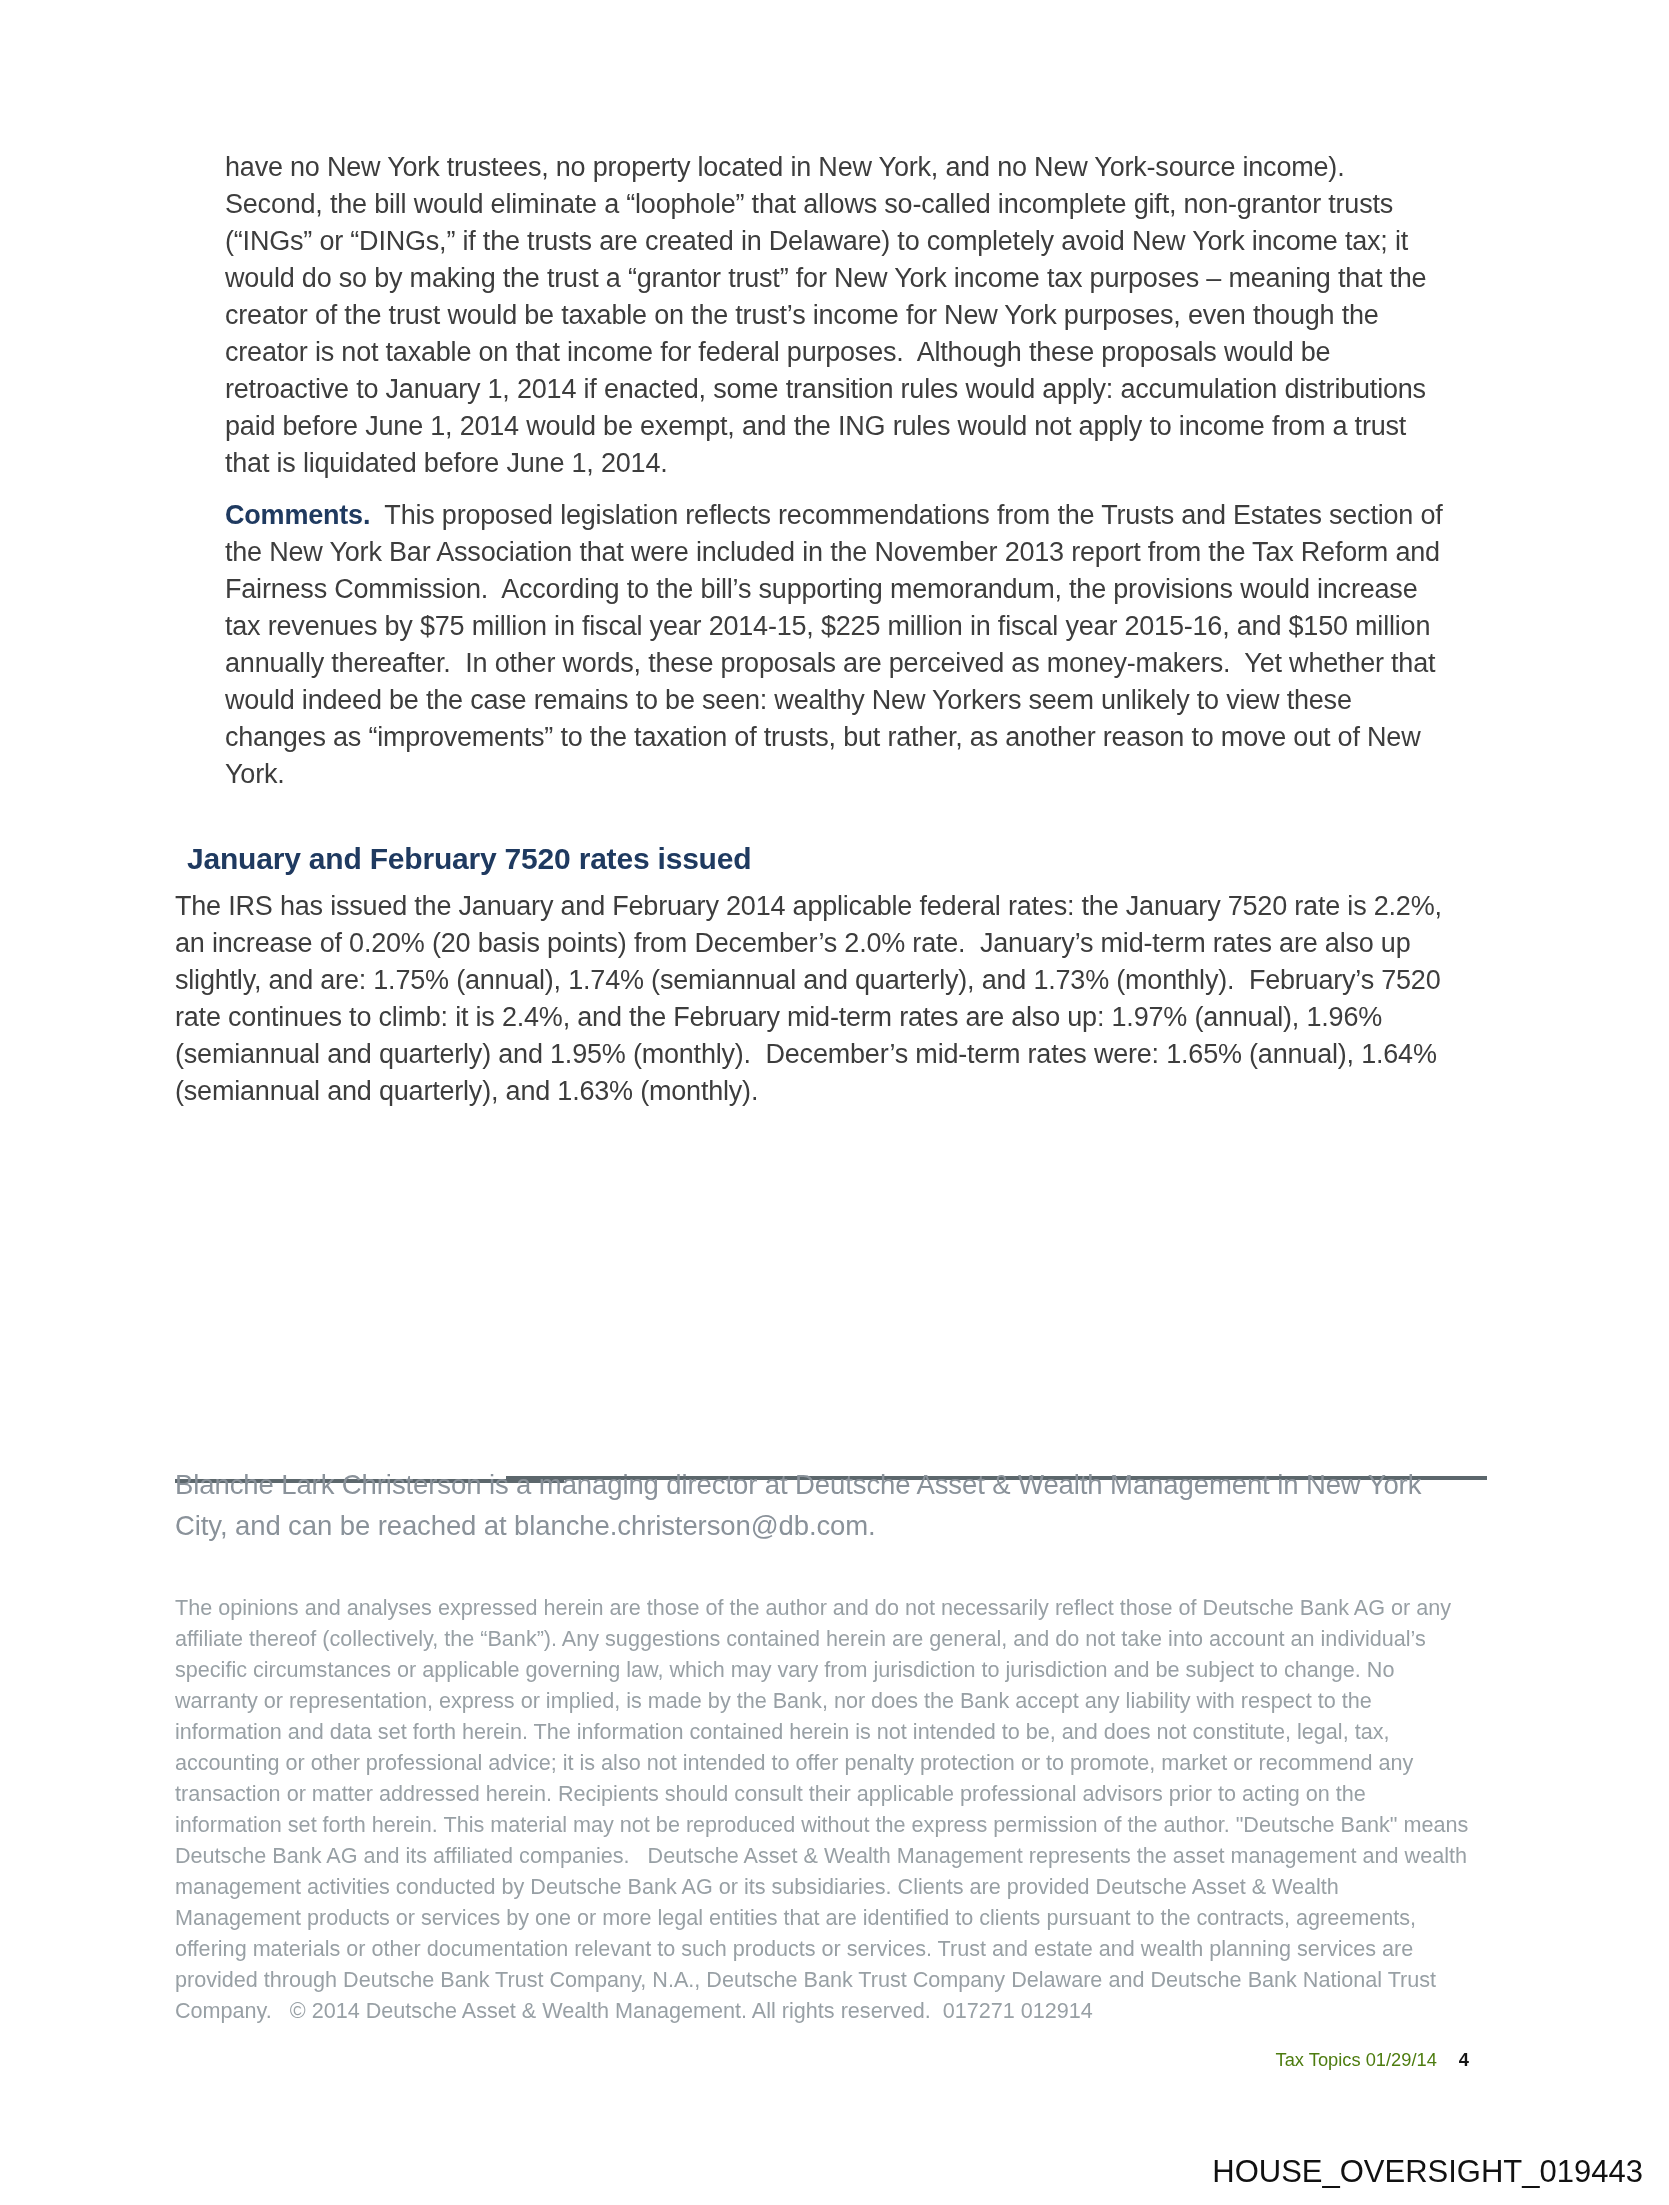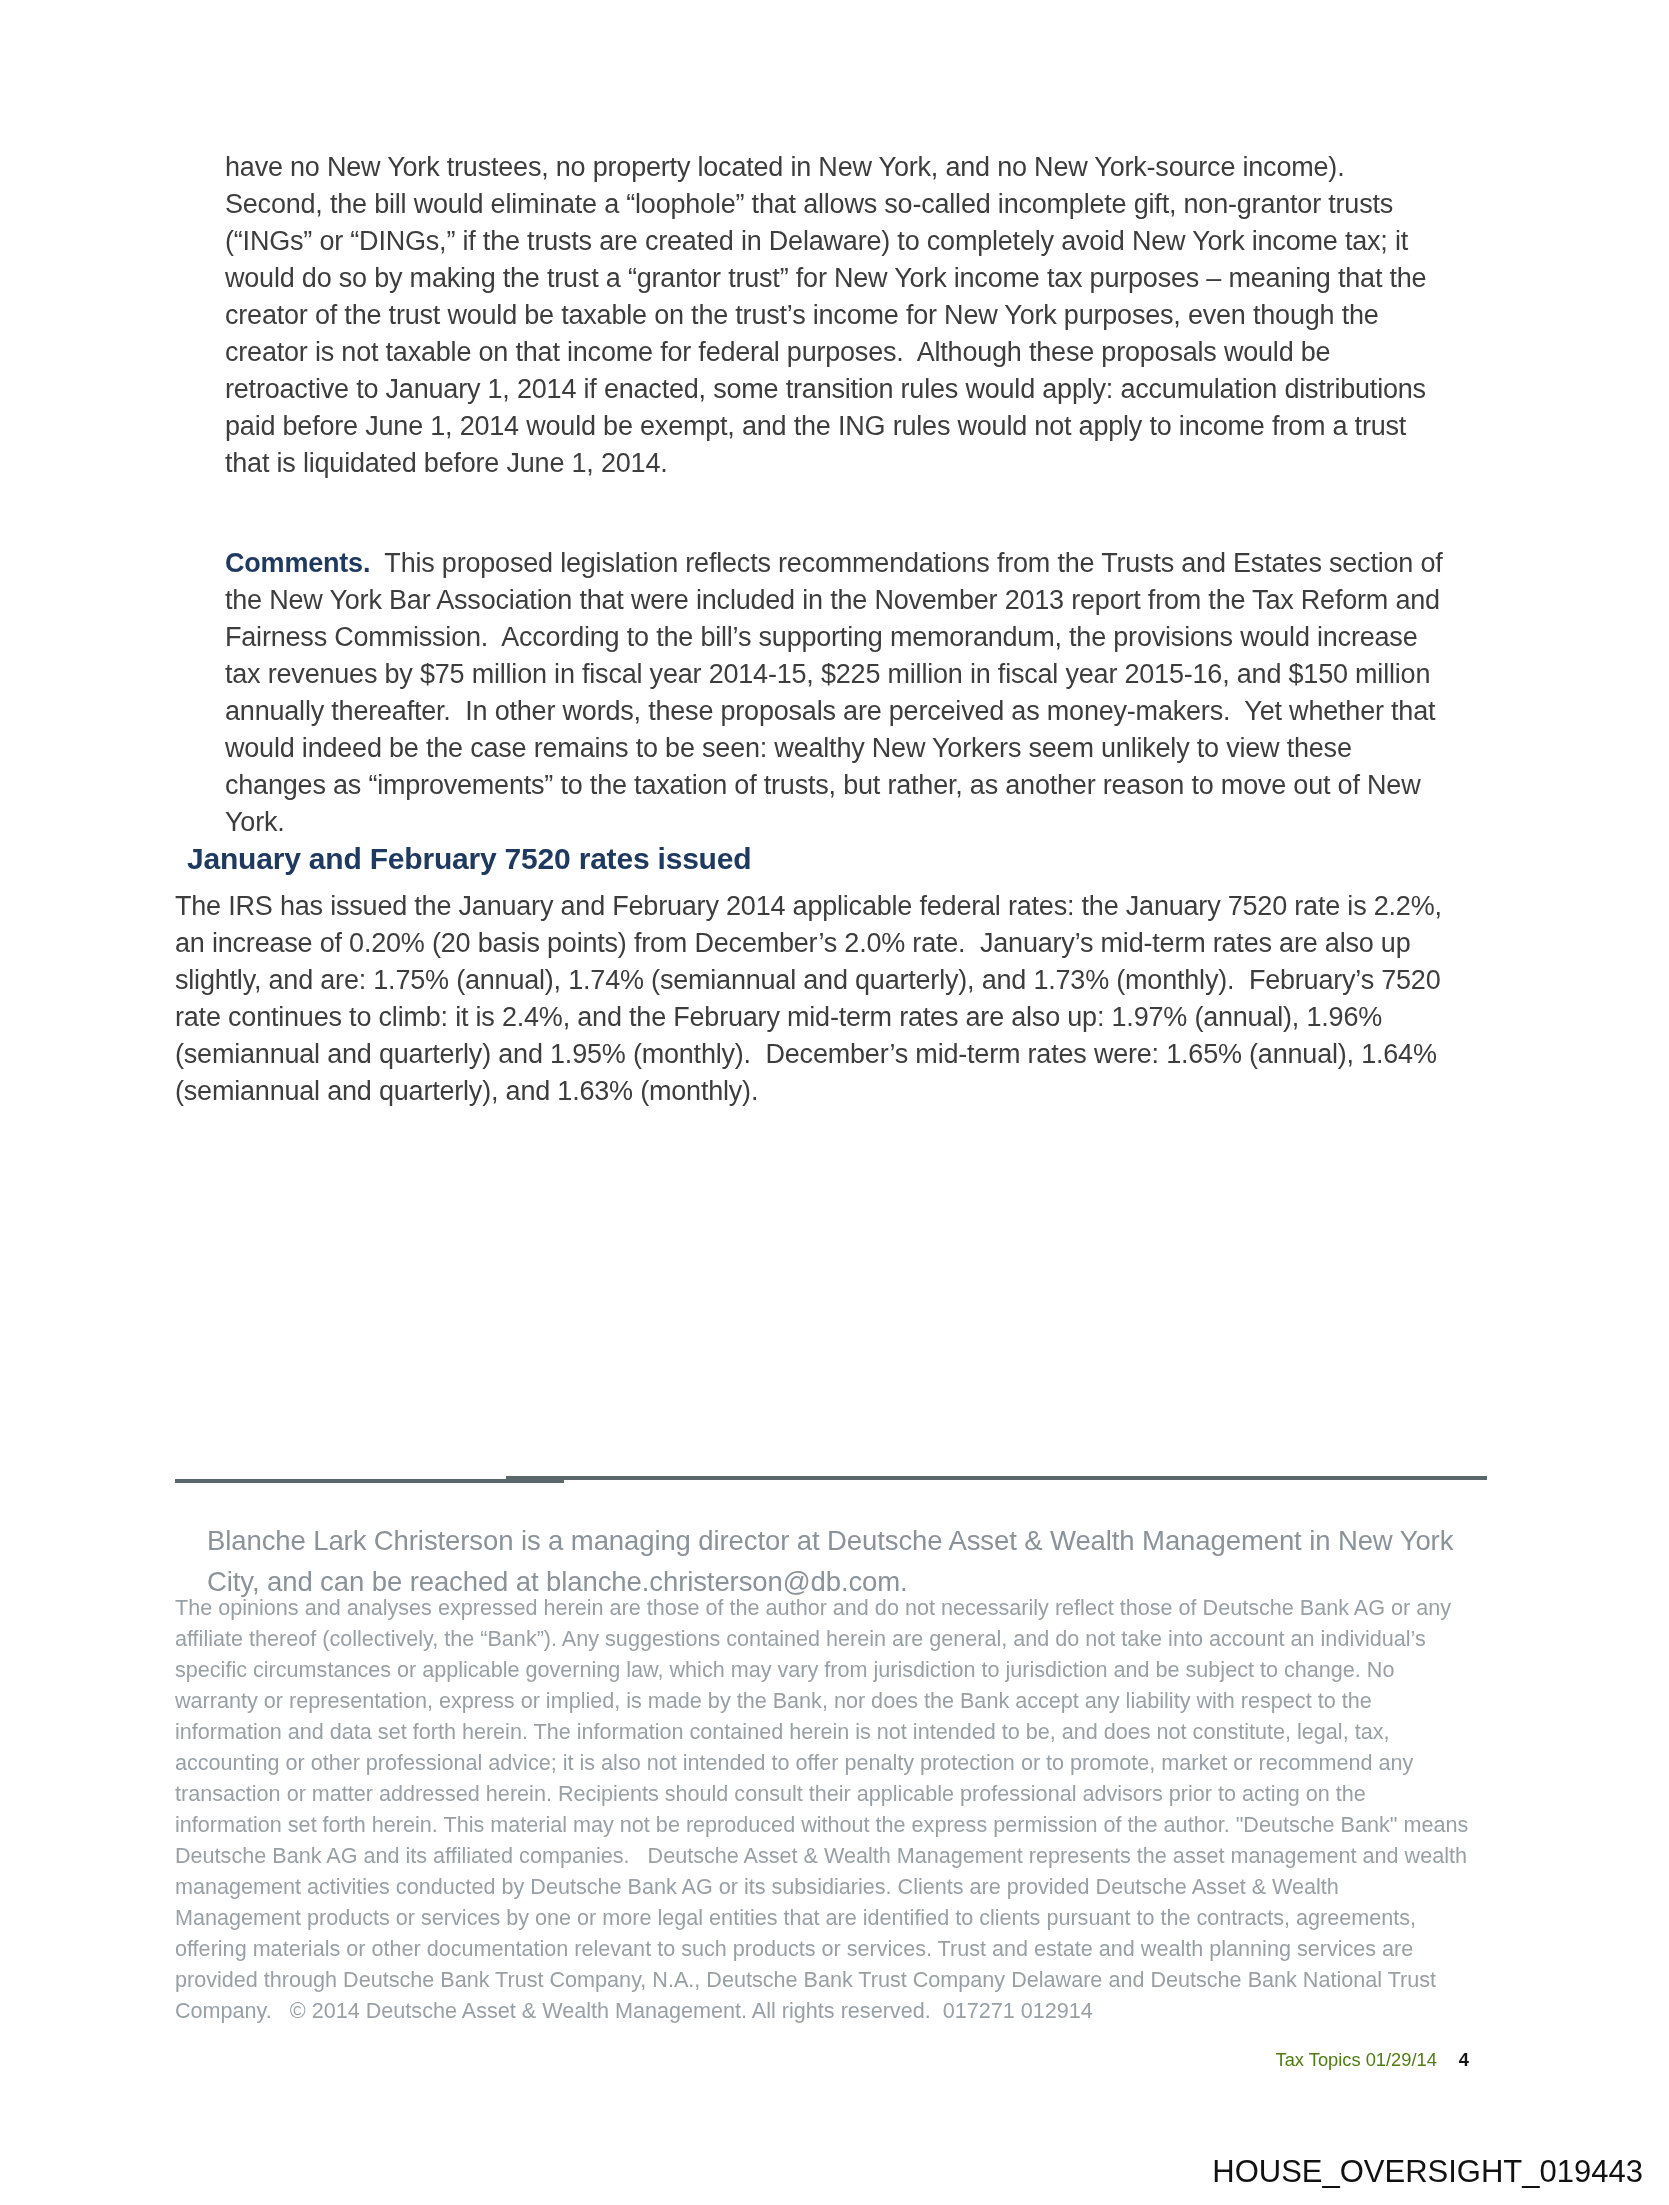--- a/index.html
+++ b/index.html
@@ -110,21 +110,21 @@
   <p class="block body-text indent" style="top: 149px;">have no New York trustees, no property located in New York, and no New York-source income).
 Second, the bill would eliminate a “loophole” that allows so-called incomplete gift, non-grantor trusts
 (“INGs” or “DINGs,” if the trusts are created in Delaware) to completely avoid New York income tax; it
 would do so by making the trust a “grantor trust” for New York income tax purposes – meaning that the
 creator of the trust would be taxable on the trust’s income for New York purposes, even though the
 creator is not taxable on that income for federal purposes.  Although these proposals would be
 retroactive to January 1, 2014 if enacted, some transition rules would apply: accumulation distributions
 paid before June 1, 2014 would be exempt, and the ING rules would not apply to income from a trust
 that is liquidated before June 1, 2014.</p>
 
-  <p class="block body-text indent" style="top: 497px; margin-top: 48px;"><strong class="run-in-label">Comments.</strong><span>  This proposed legislation reflects recommendations from the Trusts and Estates section of
+  <p class="block body-text indent" style="top: 497px;"><strong class="run-in-label">Comments.</strong><span>  This proposed legislation reflects recommendations from the Trusts and Estates section of
 the New York Bar Association that were included in the November 2013 report from the Tax Reform and
 Fairness Commission.  According to the bill’s supporting memorandum, the provisions would increase
 tax revenues by $75 million in fiscal year 2014-15, $225 million in fiscal year 2015-16, and $150 million
 annually thereafter.  In other words, these proposals are perceived as money-makers.  Yet whether that
 would indeed be the case remains to be seen: wealthy New Yorkers seem unlikely to view these
 changes as “improvements” to the taxation of trusts, but rather, as another reason to move out of New
 York.</span></p>
 
   <h2 class="section-heading" style="top: 830px;">January and February 7520 rates issued</h2>
 
@@ -133,21 +133,21 @@
 slightly, and are: 1.75% (annual), 1.74% (semiannual and quarterly), and 1.73% (monthly).  February’s 7520
 rate continues to climb: it is 2.4%, and the February mid-term rates are also up: 1.97% (annual), 1.96%
 (semiannual and quarterly) and 1.95% (monthly).  December’s mid-term rates were: 1.65% (annual), 1.64%
 (semiannual and quarterly), and 1.63% (monthly).</p>
 
   <div class="rule">
     <span class="seg-a"></span>
     <span class="seg-b"></span>
   </div>
 
-  <p class="block bio-text flush" style="top: 1520px; margin-left: 32px;">Blanche Lark Christerson is a managing director at Deutsche Asset &amp; Wealth Management in New York
+  <p class="block bio-text flush" style="top: 1464px;">Blanche Lark Christerson is a managing director at Deutsche Asset &amp; Wealth Management in New York
 City, and can be reached at blanche.christerson@db.com.</p>
 
   <p class="block disclaimer-text flush" style="top: 1592px;">The opinions and analyses expressed herein are those of the author and do not necessarily reflect those of Deutsche Bank AG or any
 affiliate thereof (collectively, the “Bank”). Any suggestions contained herein are general, and do not take into account an individual’s
 specific circumstances or applicable governing law, which may vary from jurisdiction to jurisdiction and be subject to change. No
 warranty or representation, express or implied, is made by the Bank, nor does the Bank accept any liability with respect to the
 information and data set forth herein. The information contained herein is not intended to be, and does not constitute, legal, tax,
 accounting or other professional advice; it is also not intended to offer penalty protection or to promote, market or recommend any
 transaction or matter addressed herein. Recipients should consult their applicable professional advisors prior to acting on the
 information set forth herein. This material may not be reproduced without the express permission of the author. "Deutsche Bank" means

